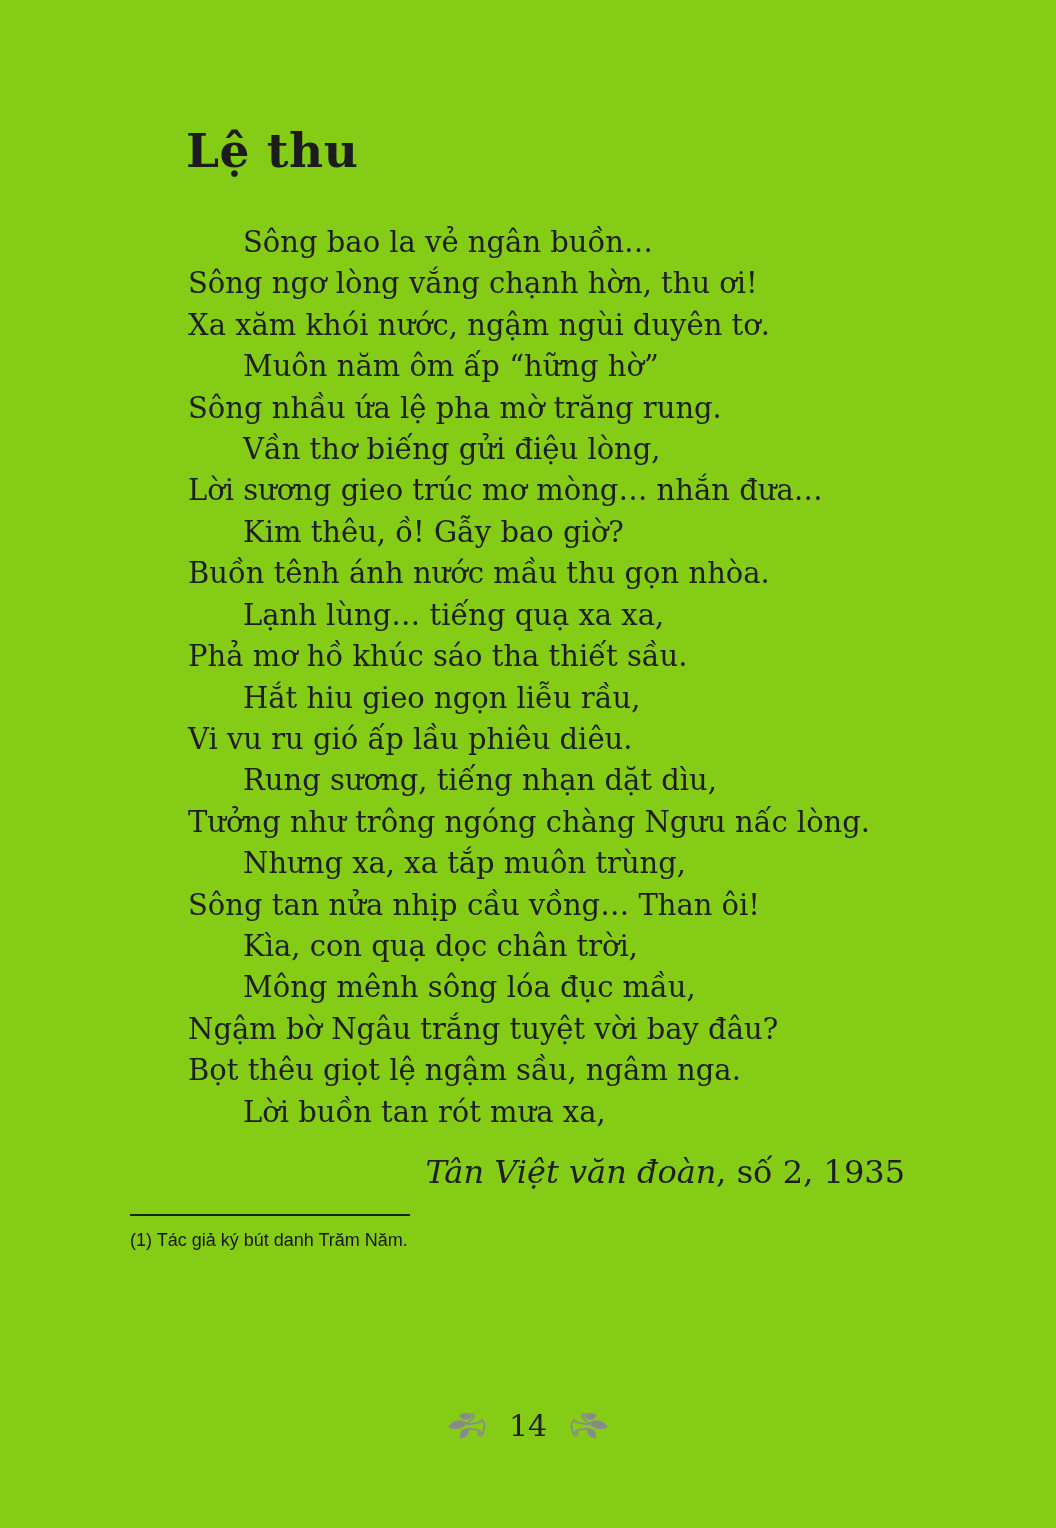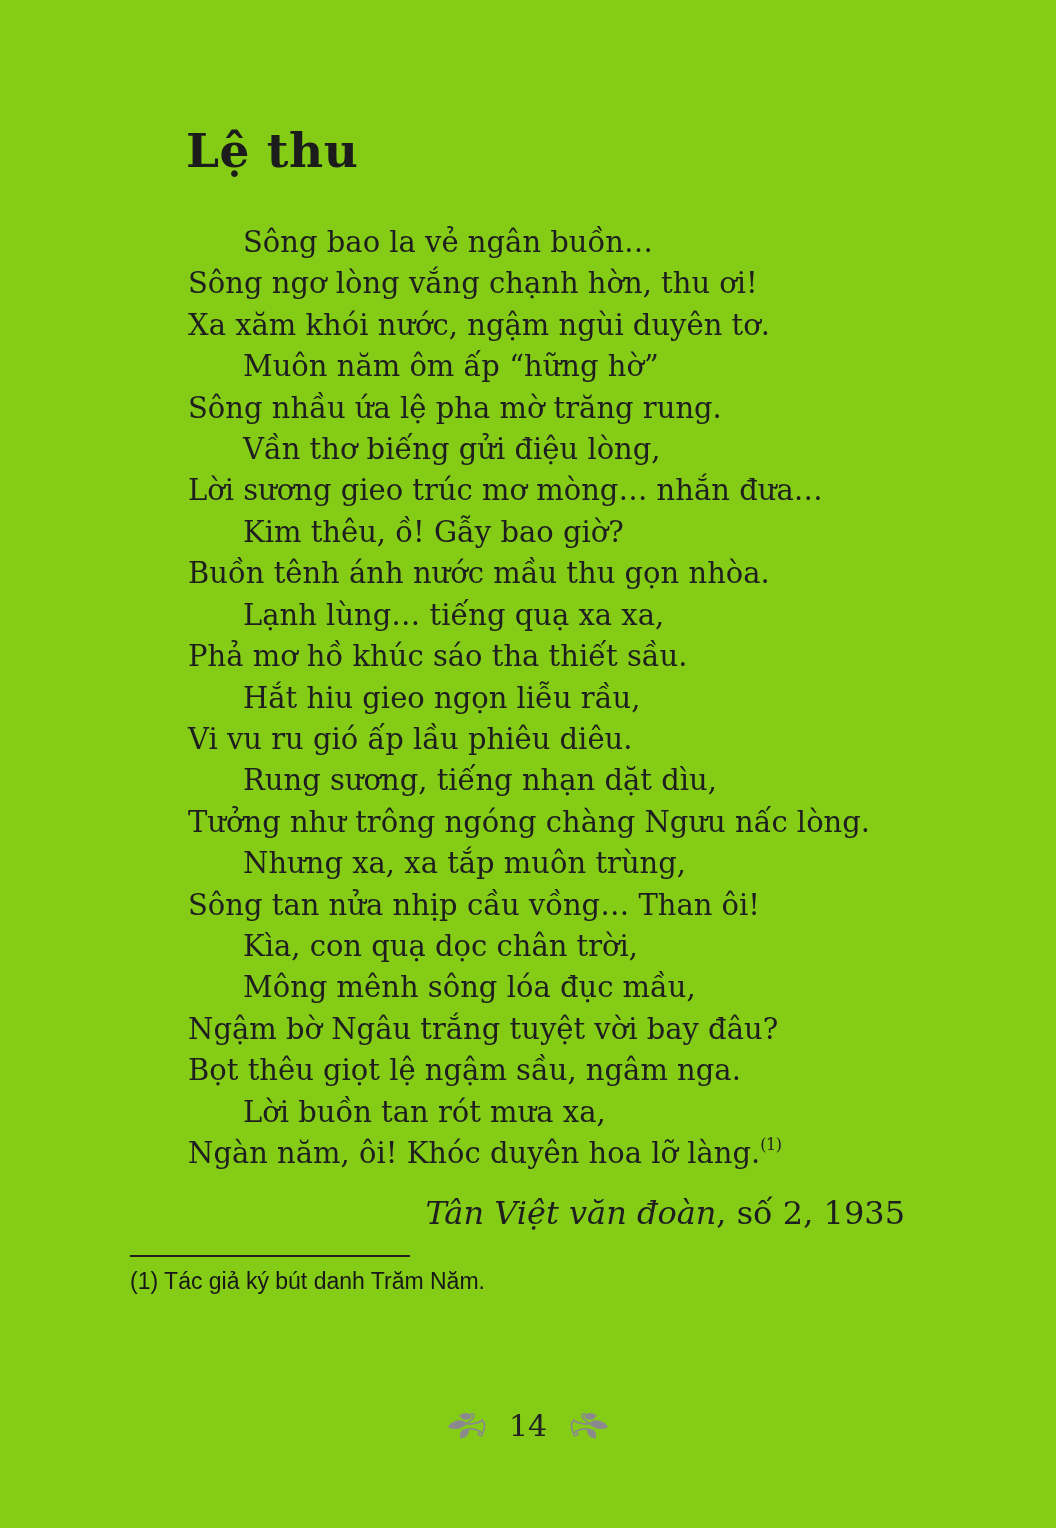--- a/index.html
+++ b/index.html
@@ -66,21 +66,21 @@
   .footnote-rule {
     width: 280px;
     height: 0;
     border: none;
     border-top: 2px solid #1f1f1f;
     margin: 0;
   }
   .footnote-text {
     margin: 9px 0 0 0;
     font-family: "Liberation Sans", sans-serif;
-    font-size: 23px;
+    font-size: 18px;
     line-height: 30px;
     color: #171717;
   }
   .page-footer {
     position: absolute;
     left: 0;
     right: 0;
     top: 1408px;
     display: flex;
     justify-content: center;
@@ -123,21 +123,20 @@
     <p class="line">Vi vu ru gió ấp lầu phiêu diêu.</p>
     <p class="line indent">Rung sương, tiếng nhạn dặt dìu,</p>
     <p class="line">Tưởng như trông ngóng chàng Ngưu nấc lòng.</p>
     <p class="line indent">Nhưng xa, xa tắp muôn trùng,</p>
     <p class="line">Sông tan nửa nhịp cầu vồng… Than ôi!</p>
     <p class="line indent">Kìa, con quạ dọc chân trời,</p>
     <p class="line indent">Mông mênh sông lóa đục mầu,</p>
     <p class="line">Ngậm bờ Ngâu trắng tuyệt vời bay đâu?</p>
     <p class="line">Bọt thêu giọt lệ ngậm sầu, ngâm nga.</p>
     <p class="line indent">Lời buồn tan rót mưa xa,</p>
-    <p class="line"><span>Ngàn năm, ôi! Khóc duyên hoa lỡ làng.</span><sup class="fnref">(1)</sup></p>
   </div>
 
   <div class="attribution"><span class="src">Tân Việt văn đoàn</span><span>, số 2, 1935</span></div>
 
   <div class="footnote">
     <hr class="footnote-rule">
     <p class="footnote-text">(1) Tác giả ký bút danh Trăm Năm.</p>
   </div>
 
   <div class="page-footer">

